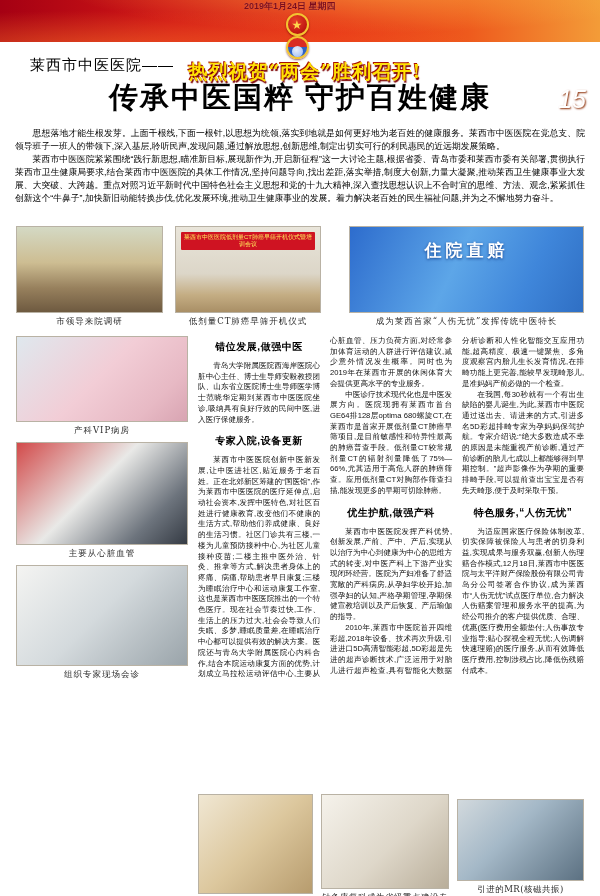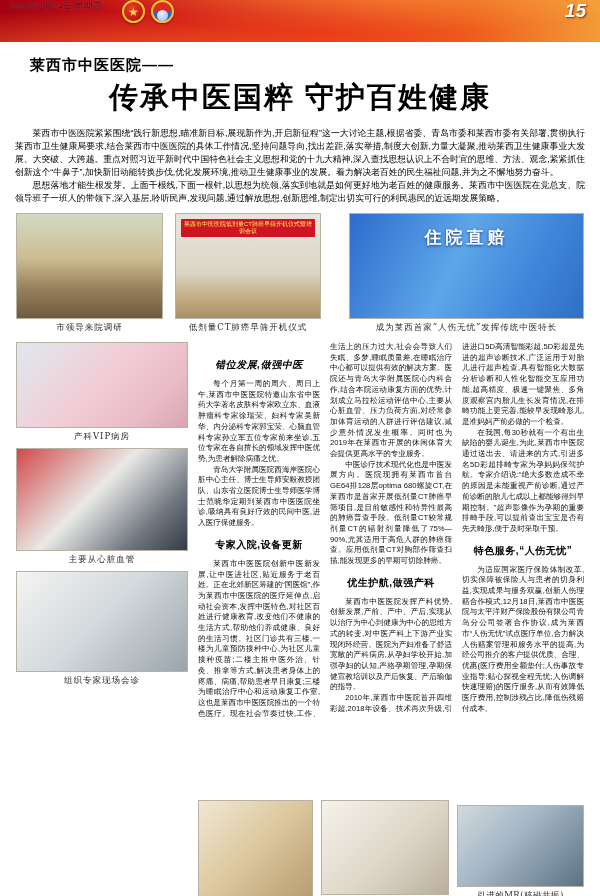--- a/index.html
+++ b/index.html
@@ -4,67 +4,68 @@
 <style>
   * { box-sizing: border-box; }
   html,body { margin:0; padding:0; }
   body {
     width:600px; height:896px; overflow:hidden;
     background:#ffffff; color:#000;
     font-family:"Liberation Sans","DejaVu Sans",sans-serif;
   }
   
   .banner {
-    height:42px; display:flex; align-items:flex-start; padding:0 10px;
+    height:42px; display:flex; align-items:center; padding:0 10px;
     background:
       radial-gradient(ellipse at 18% 115%, rgba(255,120,40,.55), transparent 55%),
       radial-gradient(ellipse at 62% -40%, rgba(255,210,80,.5), transparent 60%),
       linear-gradient(90deg,#a50013 0%, #d01716 28%, #e63317 55%, #ee5a1d 78%, #f39c38 100%);
+    flex-direction: column;
   }
   .banner-date {
     font-size:9px; font-weight:bold; color:#7c0d1c; width:112px; flex:none;
     text-shadow:0 0 1px rgba(255,255,255,.25);
   }
   .emblem { width:23px; height:23px; border-radius:50%; flex:none; margin-right:6px;
     border:2px solid #f3c431; position:relative; box-shadow:0 1px 2px rgba(90,0,0,.6); }
   .emblem.nat { background:radial-gradient(circle at 38% 32%, #e8402a, #c01711 70%, #8e0c08); }
   .emblem.nat .star { position:absolute; inset:0; display:flex; align-items:center; justify-content:center;
     color:#ffd74d; font-size:12px; line-height:1; }
   .emblem.cppcc { background:linear-gradient(180deg,#d92c23 0 46%, #2f62c6 46% 100%); }
   .emblem.cppcc .globe { position:absolute; left:4px; top:8px; width:11px; height:11px;
     border-radius:50%; background:radial-gradient(circle at 40% 35%, #ffffff, #bcd3ff 70%, #7ea4e8); opacity:.9; }
   .banner-headline {
     margin-left:10px; font-family:"DejaVu Serif","Liberation Serif",serif;
     font-size:19px; font-weight:bold; letter-spacing:1px; color:#ffe103;
     text-shadow:1px 2px 1px #7d0000, -1px -1px 0 #a81000; white-space:nowrap;
   }
   .page-num {
-    margin-left:auto; font-size:19px; font-weight:bold; font-style:italic; color:#fff;
+    margin-left:auto; font-size:25px; font-weight:normal; font-style:italic; color:#fff;
     text-shadow:1px 1px 2px #8a2a00; padding-right:4px;
   }
   
-  .kicker { margin:14px 0 0 30px; font-size:15px; font-weight:bold; letter-spacing:1px; }
+  .kicker { margin:14px 0 0 30px; font-size:15px; font-weight:normal; letter-spacing:1px; }
   .main-title { text-align:center; font-size:29px; font-weight:900; letter-spacing:2px; margin:3px 0 9px; }
   
   .intro { margin:0 15px; }
   .intro p { margin:0; font-size:8.8px; line-height:13px; text-align:justify; text-indent:2em; }
   
   figure { margin:0; }
   .photo { position:relative; overflow:hidden; border:1px solid #b9b2a4; }
   figcaption {
     font-family:"DejaVu Serif","Liberation Serif",serif;
     font-size:8.5px; line-height:11px; color:#2b2b2b; text-align:center;
     margin-top:3px; letter-spacing:1px;
   }
   figcaption.left { text-align:right; letter-spacing:2px; }
   .top-row { display:flex; margin:8px 16px 0; }
   .top-row figure.f1 { width:147px; margin-right:12px; }
   .top-row figure.f2 { width:146px; margin-right:28px; }
   .top-row figure.f3 { width:235px; }
-  .top-row .photo { height:106px; }
+  .top-row .photo { height:87px;margin-top:13px; }
   .photo-banner {
     position:absolute; top:5px; left:5px; right:5px; background:#cf1322; color:#ffe65a;
     font-size:6px; line-height:7px; padding:2px 3px; text-align:center; border-radius:1px;
   }
   .photo-overlay-text {
     position:absolute; top:12px; left:0; right:0; text-align:center;
     color:#ffffff; font-size:17px; font-weight:bold; letter-spacing:4px;
     text-shadow:0 1px 3px rgba(0,40,120,.8);
   }
   
@@ -87,21 +88,21 @@
   .left-strip .photo.b { height:86px; }
   .left-strip .photo.c { height:103px; }
   .left-strip .photo.d { height:101px; }
   .left-strip .photo.e { height:83px; }
   .right-region { flex:1; min-width:0; margin-left:10px; }
   .article { height:450px; column-count:3; column-gap:10px; overflow:hidden; }
   .article h3 {
     font-size:10px; font-weight:bold; text-align:center; letter-spacing:.5px;
     margin:9px 0 7px; break-inside:avoid;
   }
-  .article section:first-of-type h3 { margin-top:16px;font-style:italic; }
+  .article section:first-of-type h3 { margin-top:4px; }
   .article p { margin:0; font-size:7.6px; line-height:10.7px; text-align:justify; text-indent:2em; color:#111; }
   
   .bottom-row { display:flex; margin-top:8px; }
   .bottom-row figure.g1 { width:115px; margin-right:8px; }
   .bottom-row figure.g2 { width:128px; margin-right:8px; }
   .bottom-row figure.g3 { width:127px; }
   .bottom-row .g1 .photo { height:100px; }
   .bottom-row .g2 .photo { height:95px; }
   .bottom-row .g3 .photo { height:82px; margin-top:5px; }
   .bottom-row figcaption { letter-spacing:.5px; }
@@ -110,29 +111,30 @@
 <body>
 
 <div class="banner">
   <div class="banner-date">2019年1月24日 星期四</div>
   <div class="emblem nat">
       <span class="star">★</span>
     </div>
   <div class="emblem cppcc">
       <span class="globe"></span>
     </div>
+  <div class="banner-headline">热烈祝贺“两会”胜利召开!</div>
   <div class="page-num">15</div>
 </div>
 
 <div class="kicker">莱西市中医医院——</div>
 <div class="main-title">传承中医国粹  守护百姓健康</div>
 
 <div class="intro">
+  <p>思想落地才能生根发芽。上面千根线,下面一根针,以思想为统领,落实到地就是如何更好地为老百姓的健康服务。莱西市中医医院在党总支、院领导班子一班人的带领下,深入基层,聆听民声,发现问题,通过解放思想,创新思维,制定出切实可行的利民惠民的近远期发展策略。</p>
   <p>莱西市中医医院紧紧围绕“践行新思想,瞄准新目标,展现新作为,开启新征程”这一大讨论主题,根据省委、青岛市委和莱西市委有关部署,贯彻执行莱西市卫生健康局要求,结合莱西市中医医院的具体工作情况,坚持问题导向,找出差距,落实举措,制度大创新,力量大凝聚,推动莱西卫生健康事业大发展、大突破、大跨越。重点对照习近平新时代中国特色社会主义思想和党的十九大精神,深入查找思想认识上不合时宜的思维、方法、观念,紧紧抓住创新这个“牛鼻子”,加快新旧动能转换步伐,优化发展环境,推动卫生健康事业的发展。着力解决老百姓的民生福祉问题,并为之不懈地努力奋斗。</p>
-  <p>思想落地才能生根发芽。上面千根线,下面一根针,以思想为统领,落实到地就是如何更好地为老百姓的健康服务。莱西市中医医院在党总支、院领导班子一班人的带领下,深入基层,聆听民声,发现问题,通过解放思想,创新思维,制定出切实可行的利民惠民的近远期发展策略。</p>
 </div>
 
 <div class="top-row">
   <figure class="f1">
     <div class="photo ph-meeting"></div>
     <figcaption>市领导来院调研</figcaption>
   </figure>
   <figure class="f2">
     <div class="photo ph-ceremony">
       <div class="photo-banner">莱西市中医医院低剂量CT肺癌早筛开机仪式暨培训会议</div>
@@ -161,27 +163,26 @@
     <figure>
       <div class="photo d ph-consult"></div>
       <figcaption>组织专家现场会诊</figcaption>
     </figure>
   </div>
 
   <div class="right-region">
     <div class="article">
       <section>
         <h3>错位发展,做强中医</h3>
-        <p>每个月第一周的周六、周日上午,莱西市中医医院特邀山东省中医药大学著名皮肤科专家欧立东、血液肿瘤科专家徐瑞荣、妇科专家吴新华、内分泌科专家郭宝荣、心脑血管科专家孙立军五位专家前来坐诊,五位专家在各自擅长的领域发挥中医优势,为患者解除病痛之忧。</p>
         <p>青岛大学附属医院西海岸医院心脏中心主任、博士生导师安毅教授团队、山东省立医院博士生导师医学博士范晓华定期到莱西市中医医院坐诊,吸纳具有良好疗效的民间中医,进入医疗保健服务。</p>
       </section>
       <section>
         <h3>专家入院,设备更新</h3>
         <p>莱西市中医医院创新中医新发展,让中医进社区,贴近服务于老百姓。正在北郊新区筹建的“国医馆”,作为莱西市中医医院的医疗延伸点,启动社会资本,发挥中医特色,对社区百姓进行健康教育,改变他们不健康的生活方式,帮助他们养成健康、良好的生活习惯。社区门诊共有三楼,一楼为儿童预防接种中心,为社区儿童接种疫苗;二楼主推中医外治、针灸、推拿等方式,解决患者身体上的疼痛、病痛,帮助患者早日康复;三楼为睡眠治疗中心和运动康复工作室,这也是莱西市中医医院推出的一个特色医疗。现在社会节奏过快,工作、生活上的压力过大,社会会导致人们失眠、多梦,睡眠质量差,在睡眠治疗中心都可以提供有效的解决方案。医院还与青岛大学附属医院心内科合作,结合本院运动康复方面的优势,计划成立马拉松运动评估中心,主要从心脏血管、压力负荷方面,对经常参加体育运动的人群进行评估建议,减少意外情况发生概率。同时也为2019年在莱西市开展的休闲体育大会提供更高水平的专业服务。</p>
-        <p>中医诊疗技术现代化也是中医发展方向。医院现拥有莱西市首台GE64排128层optima 680螺旋CT,在莱西市是首家开展低剂量CT肺癌早筛项目,是目前敏感性和特异性最高的肺癌普查手段。低剂量CT较常规剂量CT的辐射剂量降低了75%—90%,尤其适用于高危人群的肺癌筛查。应用低剂量CT对胸部作筛查扫描,能发现更多的早期可切除肺癌。</p>
+        <p>中医诊疗技术现代化也是中医发展方向。医院现拥有莱西市首台GE64排128层optima 680螺旋CT,在莱西市是首家开展低剂量CT肺癌早筛项目,是目前敏感性和特异性最高的肺癌普查手段。低剂量CT较常规剂量CT的辐射剂量降低了75%—66%,尤其适用于高危人群的肺癌筛查。应用低剂量CT对胸部作筛查扫描,能发现更多的早期可切除肺癌。</p>
       </section>
       <section>
         <h3>优生护航,做强产科</h3>
         <p>莱西市中医医院发挥产科优势,创新发展,产前、产中、产后,实现从以治疗为中心到健康为中心的思维方式的转变,对中医产科上下游产业实现闭环经营。医院为产妇准备了舒适宽敞的产科病房,从孕妇学校开始,加强孕妇的认知,严格孕期管理,孕期保健宣教培训以及产后恢复、产后瑜伽的指导。</p>
         <p>2010年,莱西市中医院首开四维彩超,2018年设备、技术再次升级,引进进口5D高清智能彩超,5D彩超是先进的超声诊断技术,广泛运用于对胎儿进行超声检查,具有智能化大数据分析诊断和人性化智能交互应用功能,超高精度、极速一键聚焦、多角度观察宫内胎儿生长发育情况,在排畸功能上更完善,能较早发现畸形儿,是准妈妈产前必做的一个检查。</p>
         <p>在我国,每30秒就有一个有出生缺陷的婴儿诞生,为此,莱西市中医院通过送出去、请进来的方式,引进多名5D彩超排畸专家为孕妈妈保驾护航。专家介绍说:“绝大多数造成不幸的原因是未能重视产前诊断,通过产前诊断的胎儿七成以上都能够得到早期控制。”超声影像作为孕期的重要排畸手段,可以提前查出宝宝是否有先天畸形,便于及时采取干预。</p>
       </section>
       <section>
         <h3>特色服务,“人伤无忧”</h3>
         <p>为适应国家医疗保险体制改革,切实保障被保险人与患者的切身利益,实现成果与服务双赢,创新人伤理赔合作模式,12月18日,莱西市中医医院与太平洋财产保险股份有限公司青岛分公司签署合作协议,成为莱西市“人伤无忧”试点医疗单位,合力解决人伤赔案管理和服务水平的提高,为经公司推介的客户提供优质、合理、优惠(医疗费用全额垫付;人伤事故专业指导;贴心探视全程无忧;人伤调解快速理赔)的医疗服务,从而有效降低医疗费用,控制涉残占比,降低伤残赔付成本。</p>

